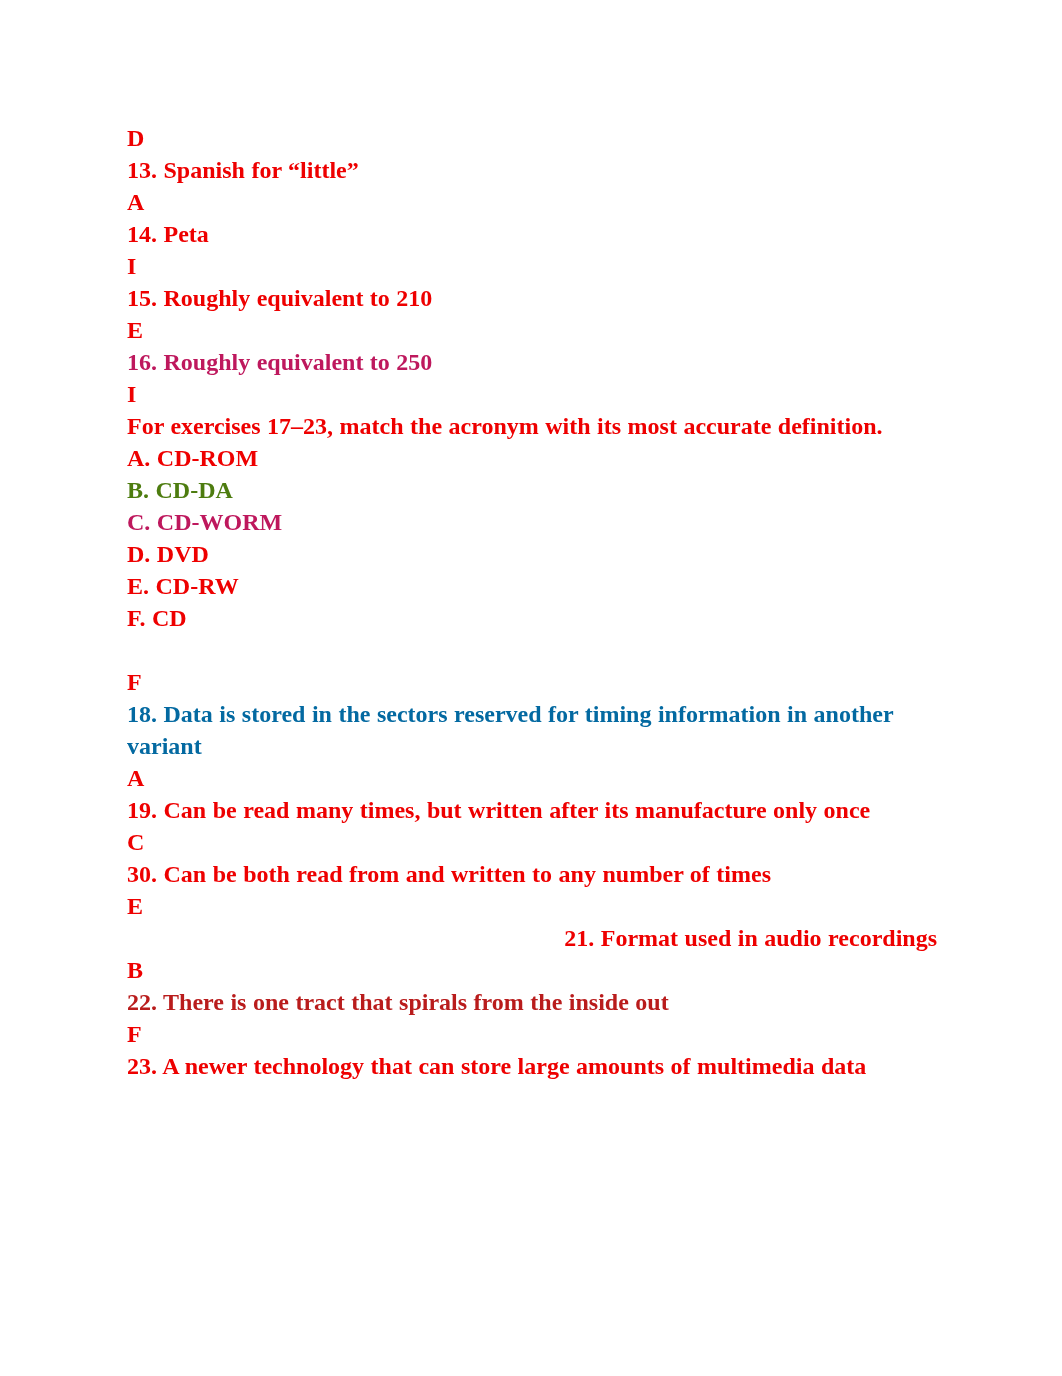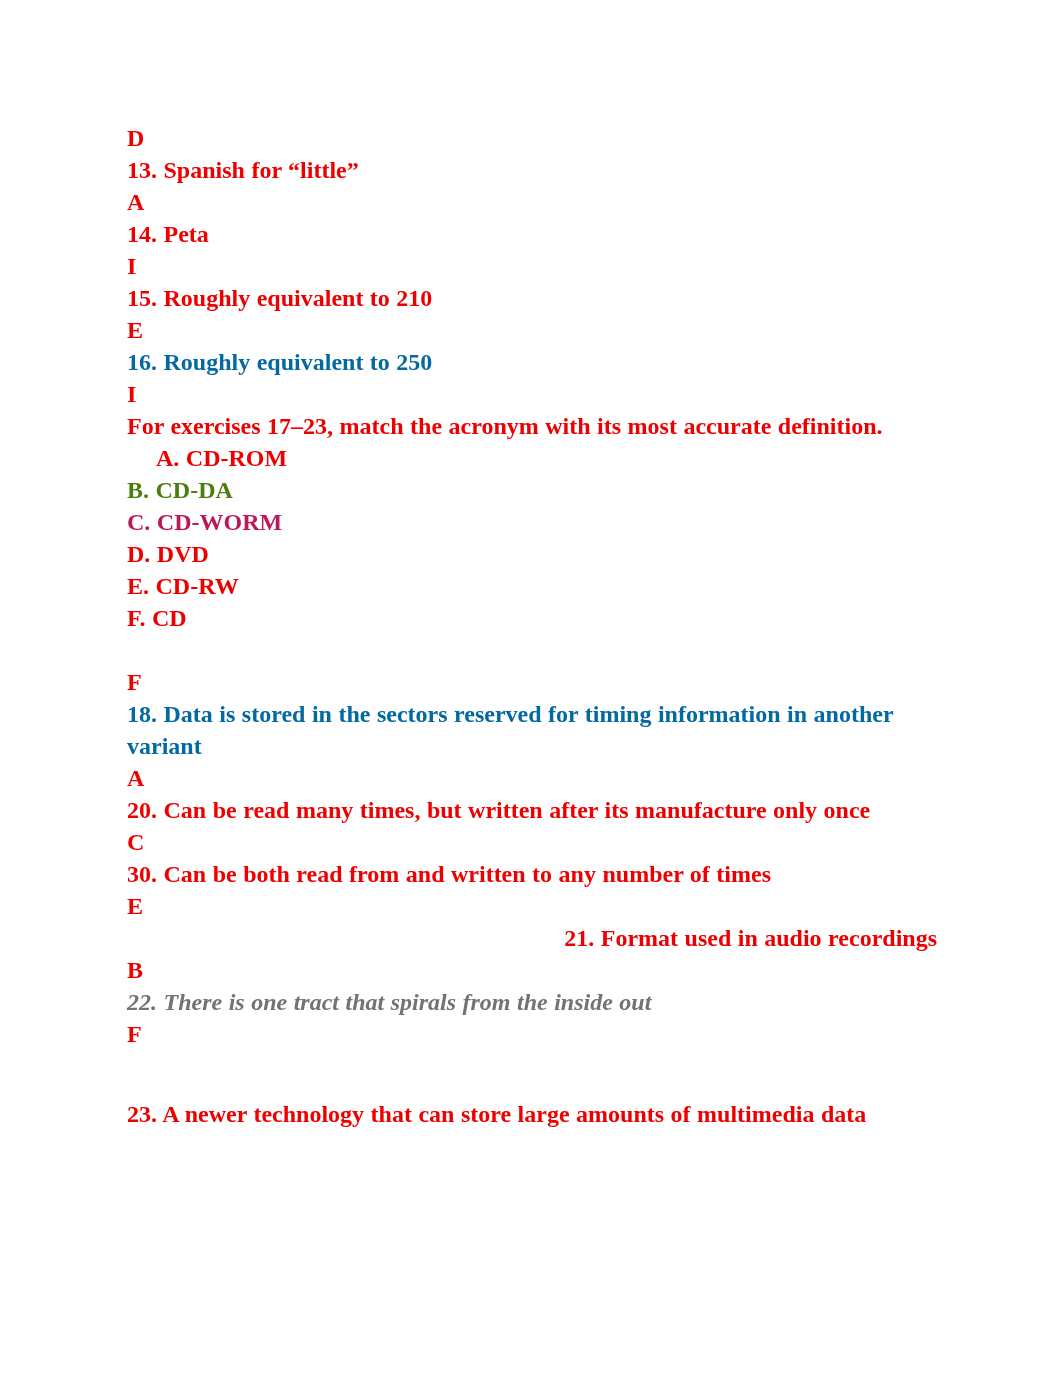--- a/index.html
+++ b/index.html
@@ -54,38 +54,38 @@
 <div id="page" style="background: rgb(255, 255, 255);">
   <div id="doc-body">
 
     <p class="line answer" style="color: rgb(238, 0, 0);">D</p>
     <p class="line" style="color: rgb(238, 0, 0);">13. Spanish for “little”</p>
     <p class="line answer" style="color: rgb(238, 0, 0);">A</p>
     <p class="line" style="color: rgb(238, 0, 0);">14. Peta</p>
     <p class="line answer" style="color: rgb(238, 0, 0);">I</p>
     <p class="line" style="color: rgb(238, 0, 0);">15. Roughly equivalent to 210</p>
     <p class="line answer" style="color: rgb(238, 0, 0);">E</p>
-    <p class="line" style="color: #0369a1;">16. Roughly equivalent to 250</p>
+    <p class="line" style="color: #be185d;">16. Roughly equivalent to 250</p>
     <p class="line answer" style="color: rgb(238, 0, 0);">I</p>
     <p class="line" style="color: rgb(238, 0, 0);">For exercises 17–23, match the acronym with its most accurate definition.</p>
-    <p class="line" style="color: rgb(238, 0, 0); margin-left: 29px;">A. CD-ROM</p>
+    <p class="line" style="color: rgb(238, 0, 0);">A. CD-ROM</p>
     <p class="line" style="color: #4d7c0f;">B. CD-DA</p>
     <p class="line" style="color: #be185d;">C. CD-WORM</p>
     <p class="line" style="color: rgb(238, 0, 0);">D. DVD</p>
     <p class="line" style="color: rgb(238, 0, 0);">E. CD-RW</p>
     <p class="line" style="color: rgb(238, 0, 0);">F. CD</p>
     <p class="blank">&nbsp;</p>
     <p class="line answer" style="color: rgb(238, 0, 0);">F</p>
     <p class="line" style="color: #0369a1;">18. Data is stored in the sectors reserved for timing information in another
 variant</p>
     <p class="line answer" style="color: rgb(238, 0, 0);">A</p>
-    <p class="line" style="color: rgb(238, 0, 0);">20. Can be read many times, but written after its manufacture only once</p>
+    <p class="line" style="color: rgb(238, 0, 0);">19. Can be read many times, but written after its manufacture only once</p>
     <p class="line answer" style="color: rgb(238, 0, 0);">C</p>
     <p class="line" style="color: rgb(238, 0, 0);">30. Can be both read from and written to any number of times</p>
     <p class="line answer" style="color: rgb(238, 0, 0);">E</p>
     <p class="line" style="color: rgb(238, 0, 0); text-align: right;">21. Format used in audio recordings</p>
     <p class="line answer" style="color: rgb(238, 0, 0);">B</p>
-    <p class="line" style="color: #737373; font-style: italic;">22. There is one tract that spirals from the inside out</p>
+    <p class="line" style="color: #b91c1c;">22. There is one tract that spirals from the inside out</p>
     <p class="line answer" style="color: rgb(238, 0, 0);">F</p>
-    <p class="line" style="color: rgb(238, 0, 0); margin-top: 48px;">23. A newer technology that can store large amounts of multimedia data</p>
+    <p class="line" style="color: rgb(238, 0, 0);">23. A newer technology that can store large amounts of multimedia data</p>
 
   </div>
 </div>
 
 </body></html>

